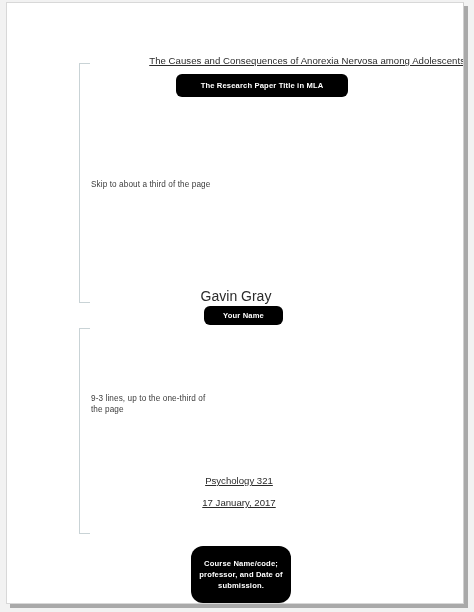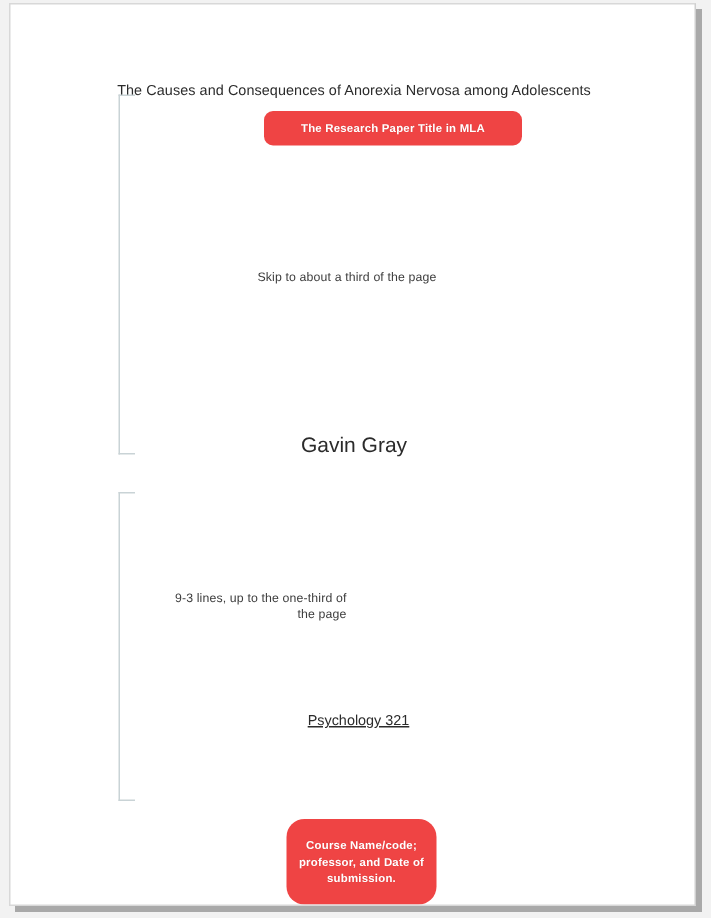--- a/index.html
+++ b/index.html
@@ -62,44 +62,44 @@
 
   
   .note {
     position: absolute;
     font-family: "Liberation Sans", sans-serif;
     font-size: 8.2px;
     line-height: 11px;
     color: #3c3c3c;
     letter-spacing: 0.1px;
     white-space: pre-line;
-    text-align: right;
   }
   .note-skip {
     left: 84px;
     top: 176px;
     width: 200px;
   }
   .note-lines {
     left: 84px;
     top: 390px;
     width: 140px;
   }
 
   
   .doc-title {
     position: absolute;
     left: 0;
     top: 52px;
     width: 458px;
-    text-align: center;
+    text-align: right;
     font-family: "Liberation Sans", sans-serif;
     font-size: 9.6px;
     color: #2b2b2b;
     letter-spacing: 0.05px;
+    text-decoration: underline;
   }
   .doc-name {
     position: absolute;
     left: 0;
     top: 285px;
     width: 458px;
     text-align: center;
     font-family: "Liberation Sans", sans-serif;
     font-size: 14px;
     color: #2b2b2b;
@@ -118,21 +118,21 @@
   .doc-block .line {
     margin-bottom: 11px;
   }
   .doc-block .line:last-child {
     margin-bottom: 0;
   }
 
   
   .callout {
     position: absolute;
-    background: #ef4444;
+    background: #000000;
     color: #ffffff;
     border-radius: 7px;
     font-family: "Liberation Sans", sans-serif;
     font-weight: bold;
     font-size: 7.6px;
     line-height: 11px;
     text-align: center;
     display: flex;
     align-items: center;
     justify-content: center;
@@ -179,28 +179,32 @@
     <div class="callout callout-title">
       <span class="ctext">The Research Paper Title in MLA</span>
     </div>
 
     <div class="bracket bracket-1"></div>
 
     <div class="note note-skip">Skip to about a third of the page</div>
 
     <div class="doc-name">Gavin Gray</div>
 
+    <div class="callout callout-name">
+      <span class="ctext">Your Name</span>
+    </div>
 
     <div class="bracket bracket-2"></div>
 
     <div class="note note-lines">9-3 lines, up to the one-third of
 the page</div>
 
     <div class="doc-block">
       <div class="line">Psychology 321</div>
+      <div class="line">17 January, 2017</div>
     </div>
 
     <div class="callout callout-course">
       <span class="ctext">Course Name/code; professor, and Date of submission.</span>
     </div>
 
   </div>
 </div>
 
 </body></html>

